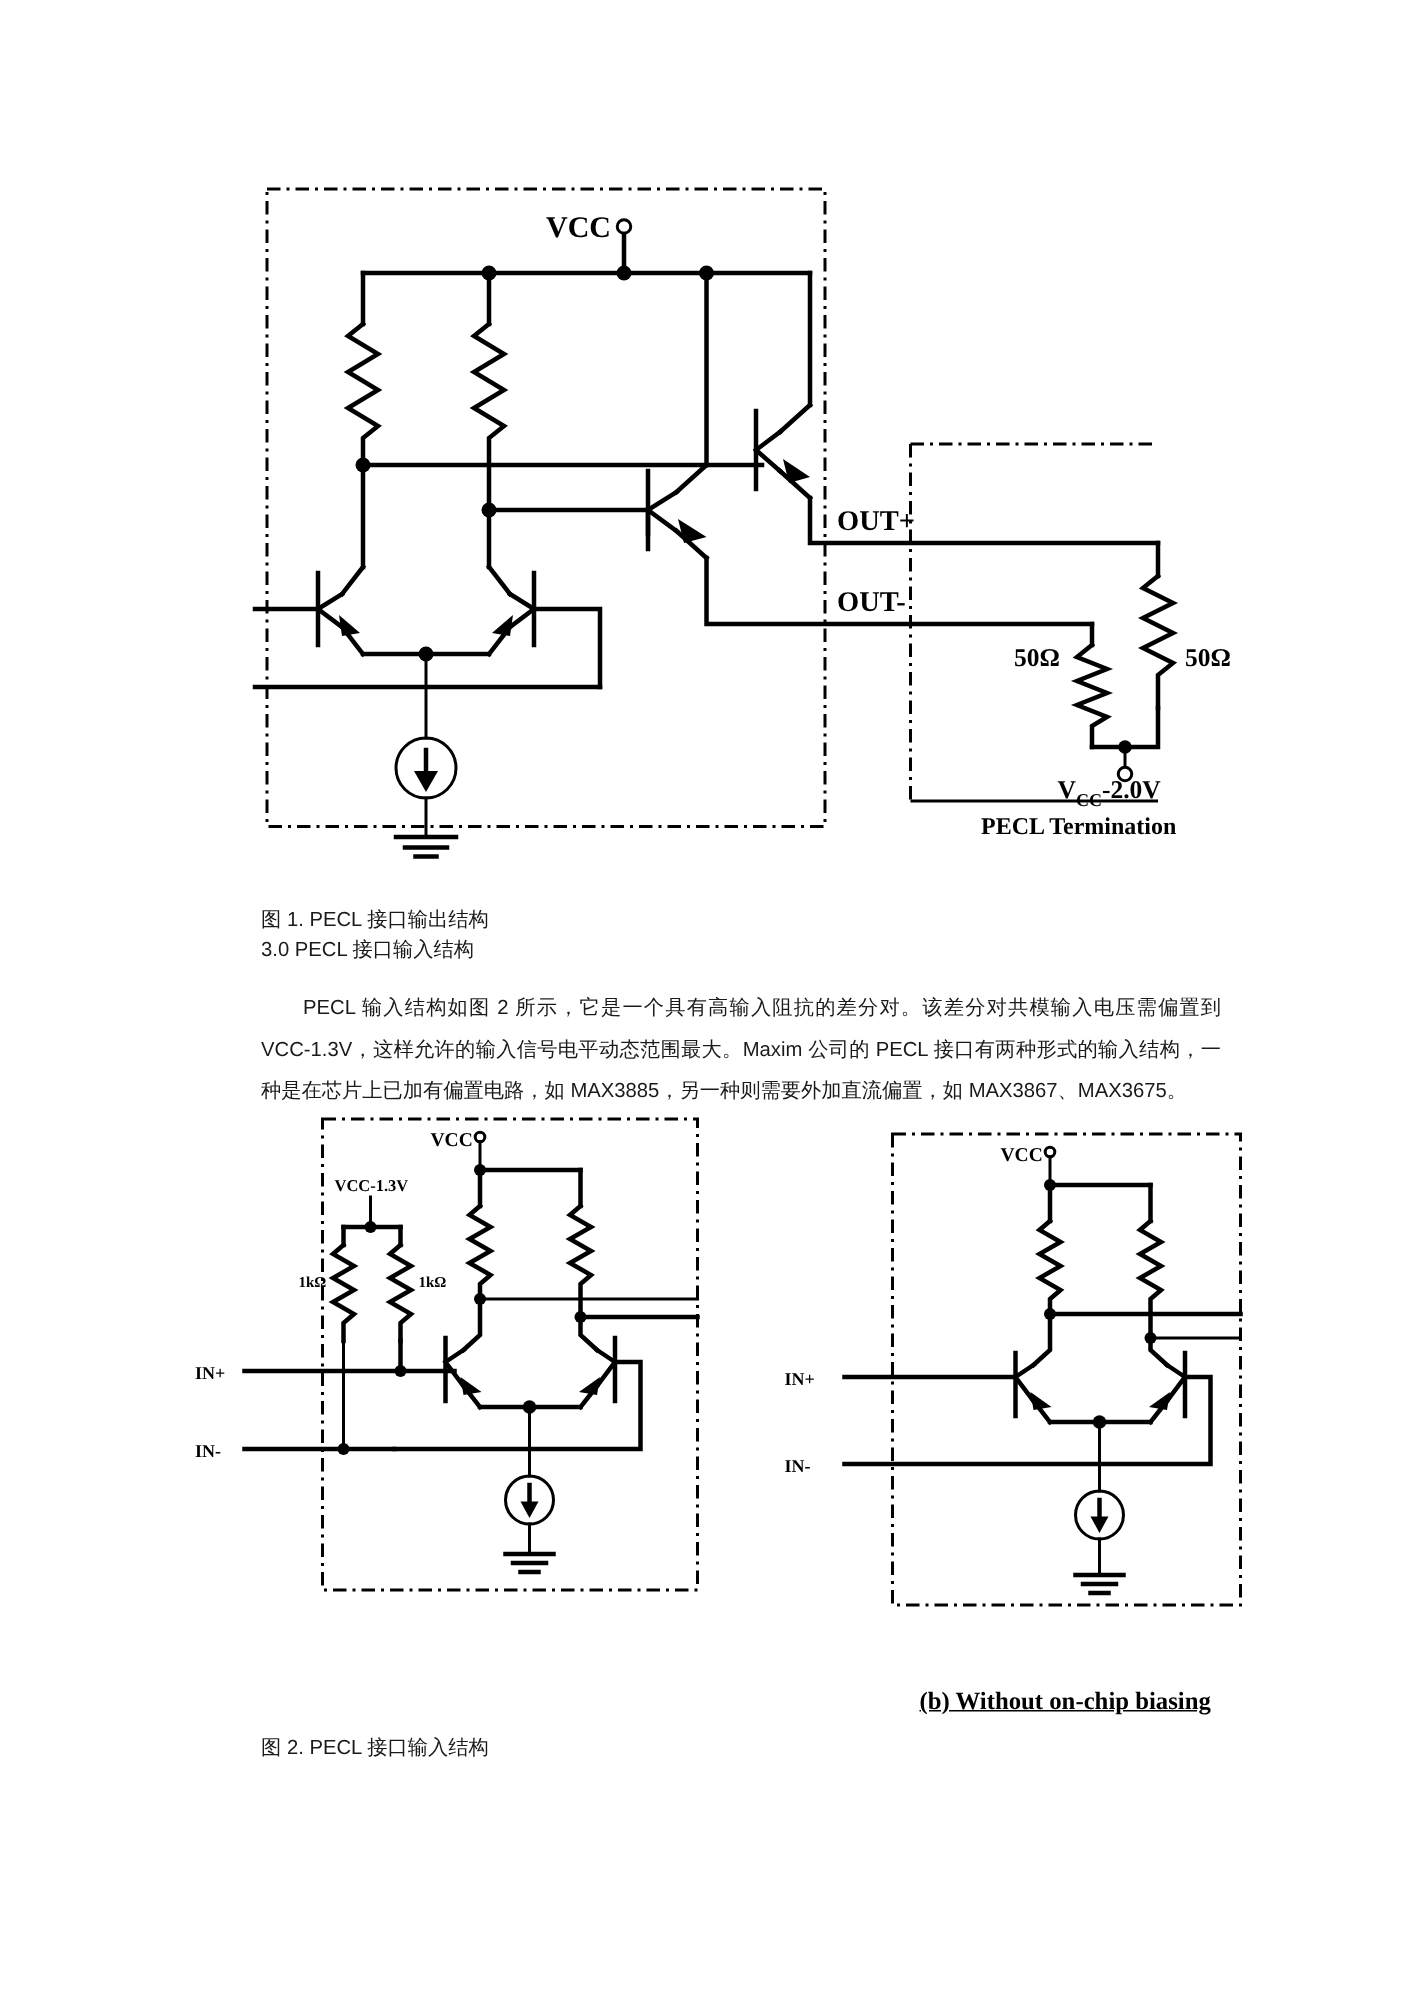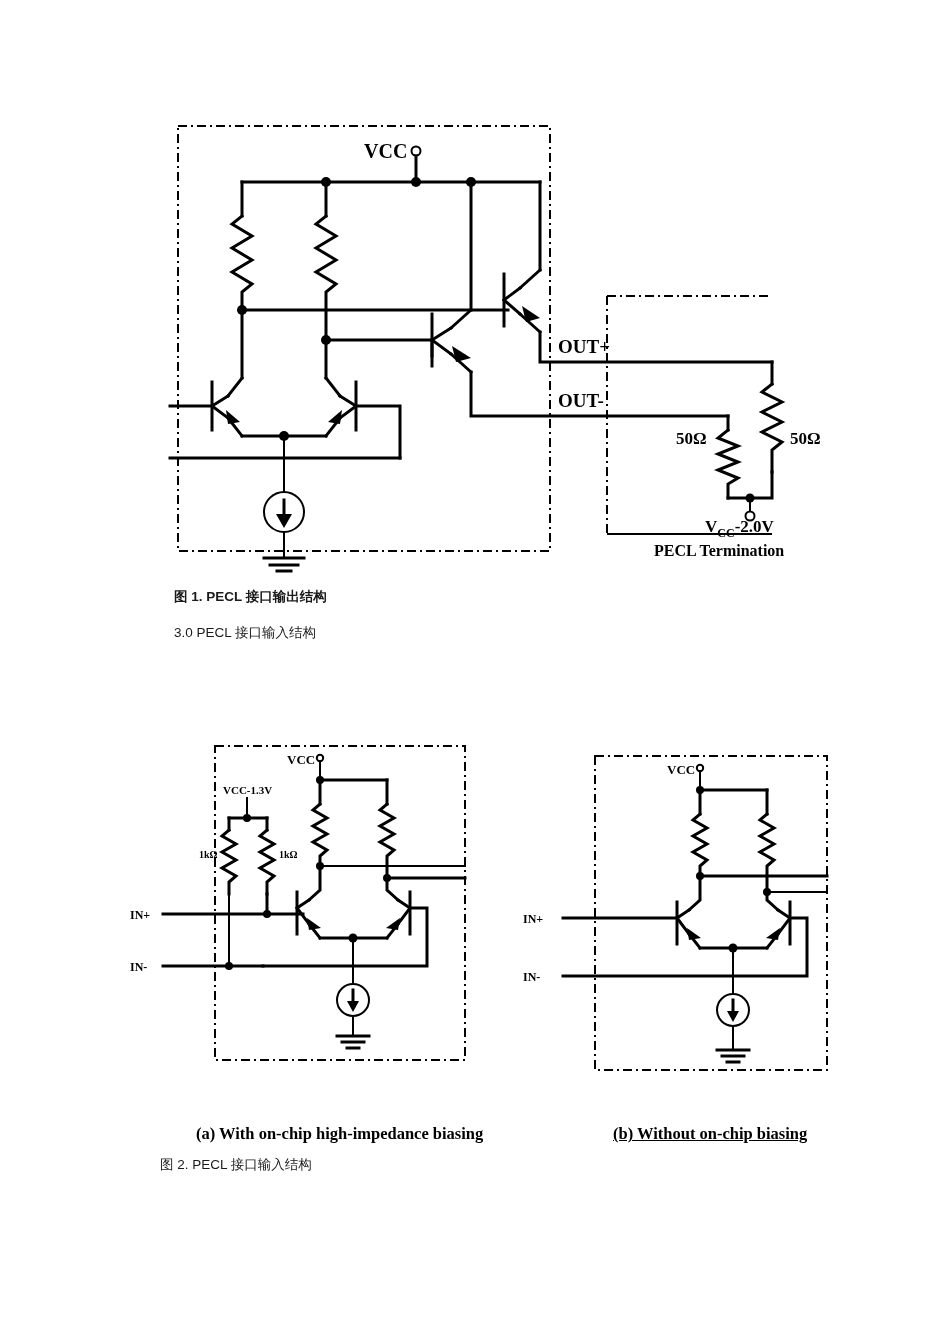--- a/index.html
+++ b/index.html
@@ -59,40 +59,40 @@
   }
   
   .doc-text {
     position: absolute;
     font-family: "Liberation Sans", sans-serif;
     font-size: 13.5px;
     line-height: 1.9;
     color: #1a1a1a;
     white-space: pre-wrap;
   }
-  .cap1 { left: 174px; top: 584px; font-weight: bold; }
+  .cap1 { left: 174px; top: 600px; }
   .head22 { left: 174px; top: 620px; }
   .para {
     left: 174px;
     top: 658px;
     width: 640px;
     text-indent: 28px;
     line-height: 2.05;
     text-align: justify;
   }
   .subcap {
     position: absolute;
     font-family: "Liberation Serif", serif;
     font-weight: bold;
     font-size: 16.5px;
     color: #000;
   }
   .subcap-a { left: 196px; top: 1124px; }
   .subcap-b { left: 613px; top: 1124px; text-decoration: underline; }
-  .cap2 { left: 160px; top: 1152px; }
+  .cap2 { left: 174px; top: 1152px; }
 </style>
 </head>
 <body>
 
 <div class="page">
 
   <div class="fig1-wrap">
     <svg width="640" height="460" viewBox="0 0 640 460">
 
       <rect class="dashbox" x="18" y="16" width="372" height="425"></rect>
@@ -194,20 +194,21 @@
       <text class="lbl" x="545" y="422" font-size="17"><tspan>V</tspan><tspan dy="5" font-size="12">CC</tspan><tspan dy="-5">-2.0V</tspan></text>
 
       <text class="lbl" x="494" y="446" font-size="16">PECL Termination</text>
     </svg>
   </div>
 
   <div class="doc-text cap1">图 1. PECL 接口输出结构</div>
 
   <div class="doc-text head22">3.0 PECL 接口输入结构</div>
 
+  <div class="doc-text para">PECL 输入结构如图 2 所示，它是一个具有高输入阻抗的差分对。该差分对共模输入电压需偏置到 VCC-1.3V，这样允许的输入信号电平动态范围最大。Maxim 公司的 PECL 接口有两种形式的输入结构，一种是在芯片上已加有偏置电路，如 MAX3885，另一种则需要外加直流偏置，如 MAX3867、MAX3675。</div>
 
   <div class="fig2-wrap">
     <svg width="670" height="355" viewBox="0 0 670 355">
 
       <g>
         <rect class="dashbox" x="40" y="4" width="250" height="314"></rect>
 
         <text class="lbl" x="112" y="22" font-size="13">VCC</text>
         <circle class="open-dot" cx="145" cy="16" r="3.2"></circle>
         <path class="wire-thin" d="M145,19 L145,38"></path>
@@ -321,17 +322,16 @@
         <path class="wire" d="M162,298 L194,298"></path>
         <path class="wire" d="M167,304 L189,304"></path>
         <path class="wire" d="M172,310 L184,310"></path>
 
         <text class="lbl" x="-32" y="171" font-size="12">IN+</text>
         <text class="lbl" x="-32" y="229" font-size="12">IN-</text>
       </g>
     </svg>
   </div>
 
-  <div class="subcap subcap-a">(a) With on-chip high-impedance biasing</div>
   <div class="subcap subcap-b">(b) Without on-chip biasing</div>
   <div class="doc-text cap2">图 2. PECL 接口输入结构</div>
 
 </div>
 
 </body></html>

